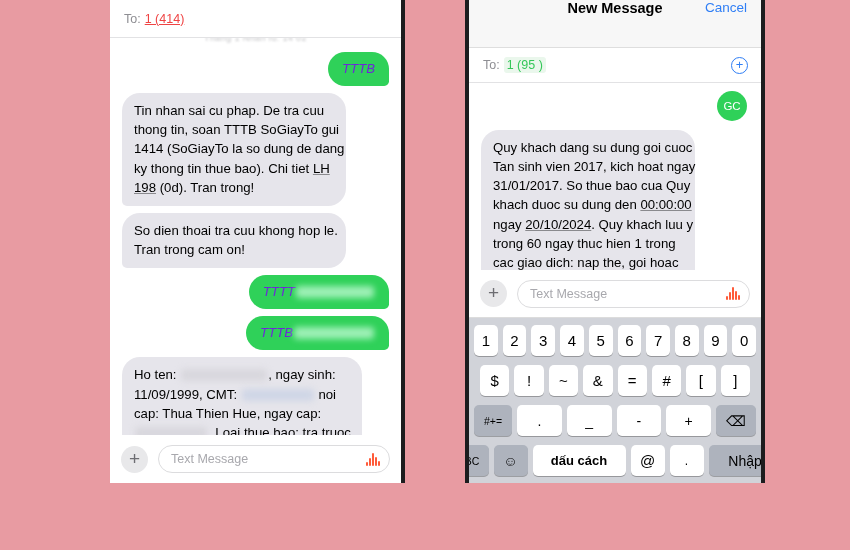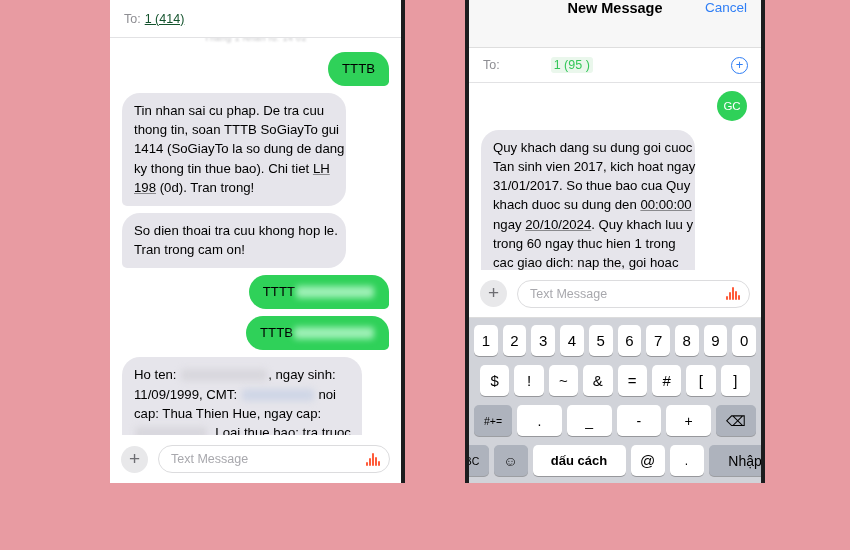--- a/index.html
+++ b/index.html
@@ -23,21 +23,21 @@
   
   .to-bar {
     height: 38px;
     display: flex; align-items: center;
     padding: 0 14px;
     background: #fff;
     border-bottom: 1px solid #e2e2e4;
     font-size: 12.5px;
   }
   .to-label { color: #8e8e93; margin-right: 4px; }
-  .to-value { color: #14532d; font-weight: 400; text-decoration: underline; }
+  .to-value { color: #ef4444; font-weight: 400; text-decoration: underline; }
 
   .thread {
     position: relative;
     height: calc(550px - 38px - 48px);
     overflow: hidden;
     padding: 0 12px;
     background: #fff;
   }
   .thread.right-thread { height: calc(550px - 48px - 35px - 48px - 165px); }
 
@@ -59,21 +59,21 @@
   .bubble {
     max-width: 84%;
     border-radius: 18px;
     padding: 8px 0 9px 12px;
     font-size: 13.2px;
     line-height: 1.45;
     position: relative;
     word-wrap: break-word;
   }
   .bubble.in  { background: #e6e5eb; color: #000; border-bottom-left-radius: 5px; }
-  .bubble.out { background: #2fd159; color: #000000; border-bottom-right-radius: 5px; }
+  .bubble.out { background: #2fd159; color: #6d28d9; border-bottom-right-radius: 5px; font-style: italic; }
 
   .bubble.in::after {
     content: ""; position: absolute; left: -5px; bottom: 0;
     width: 12px; height: 14px; background: #e6e5eb;
     border-bottom-right-radius: 12px;
     clip-path: polygon(100% 0, 100% 100%, 0 100%);
     z-index: -1;
   }
   .bubble.out::after {
     content: ""; position: absolute; right: -5px; bottom: 0;
@@ -146,21 +146,21 @@
   .nav-cancel { position: absolute; right: 14px; font-size: 13.5px; color: #2f7ef5; }
 
   .to-bar2 {
     height: 35px;
     display: flex; align-items: center;
     padding: 0 14px;
     border-bottom: 1px solid #e2e2e4;
     font-size: 12.5px;
     position: relative;
   }
-  .chip { background: #eaf7ec; color: #34c759; padding: 1px 3px; border-radius: 3px; margin-left: 47px; }
+  .chip { background: #eaf7ec; color: #34c759; padding: 1px 3px; border-radius: 3px; }
   .add-contact {
     position: absolute; right: 13px;
     width: 17px; height: 17px; border-radius: 50%;
     border: 1.3px solid #2f7ef5; color: #2f7ef5;
     font-size: 13px; line-height: 14px; text-align: center; font-weight: 300;
   }
 
   .avatar-row { display: flex; justify-content: flex-end; padding-top: 8px; padding-right: 2px; }
   .avatar {
     width: 30px; height: 30px; border-radius: 50%;

